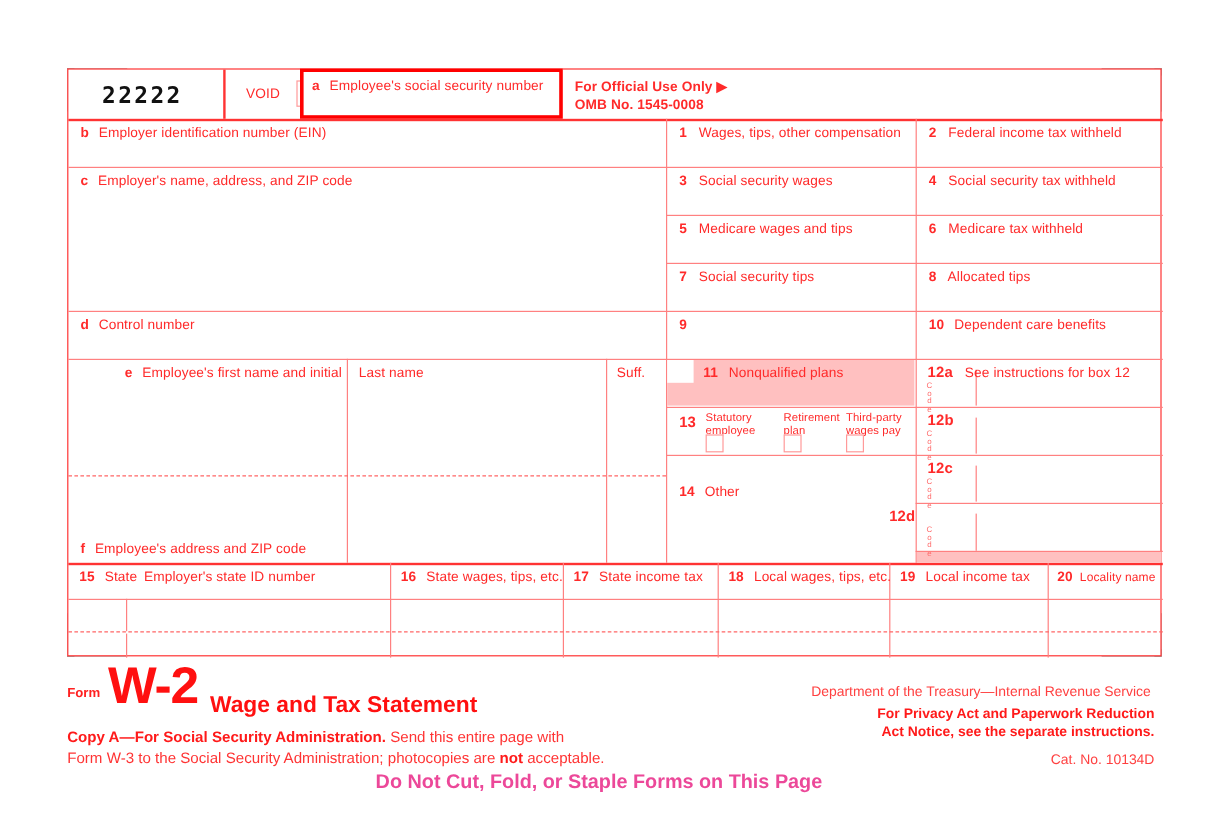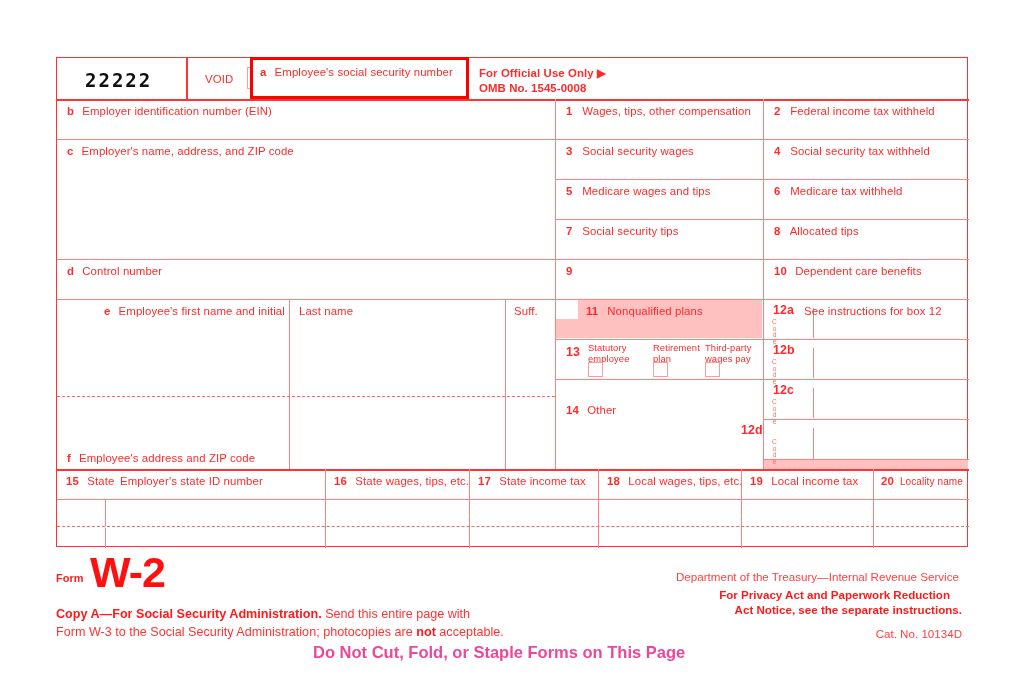--- a/index.html
+++ b/index.html
@@ -446,29 +446,30 @@
     </div>
     <div class="abs" style="left:817px;top:442px;width:94px;height:26px;"></div>
     <div class="abs" style="left:817px;top:470px;width:94px;height:20px;"></div>
 
   </div>
 
   <div id="footer">
 
     <div class="f-form" style="left:56px; top:24px;">Form</div>
     <div class="f-w2" style="left:90px; top:3px;">W-2</div>
+    <div class="f-title" style="left:175px; top:30px;">Wage and Tax Statement</div>
 
     <div class="f-red" style="left:56px; top:58px;">
       <b>Copy A—For Social Security Administration.</b><span> Send this entire page with</span>
     </div>
     <div class="f-red" style="left:56px; top:76px;">
       <span>Form W-3 to the Social Security Administration; photocopies are </span><b>not</b><span> acceptable.</span>
     </div>
 
     <div class="f-note" style="left:313px; top:95px;">Do Not Cut, Fold, or Staple Forms on This Page</div>
 
     <div class="f-dept" style="left:676px; top:22px;">Department of the Treasury—Internal Revenue Service</div>
-    <div class="f-privacy" style="right:74px; top:40px;">For Privacy Act and Paperwork Reduction</div>
+    <div class="f-privacy" style="right:62px; top:40px;">For Privacy Act and Paperwork Reduction</div>
     <div class="f-privacy" style="right:62px; top:55px;">Act Notice, see the separate instructions.</div>
     <div class="f-cat" style="right:62px; top:79px;">Cat. No. 10134D</div>
   </div>
 
 </div>
 
 </body></html>

